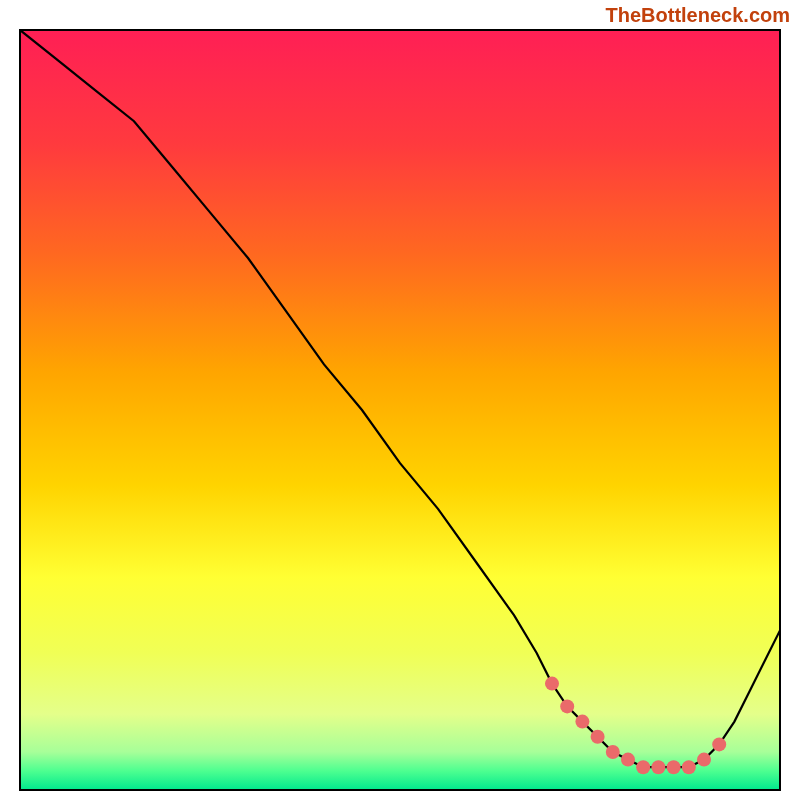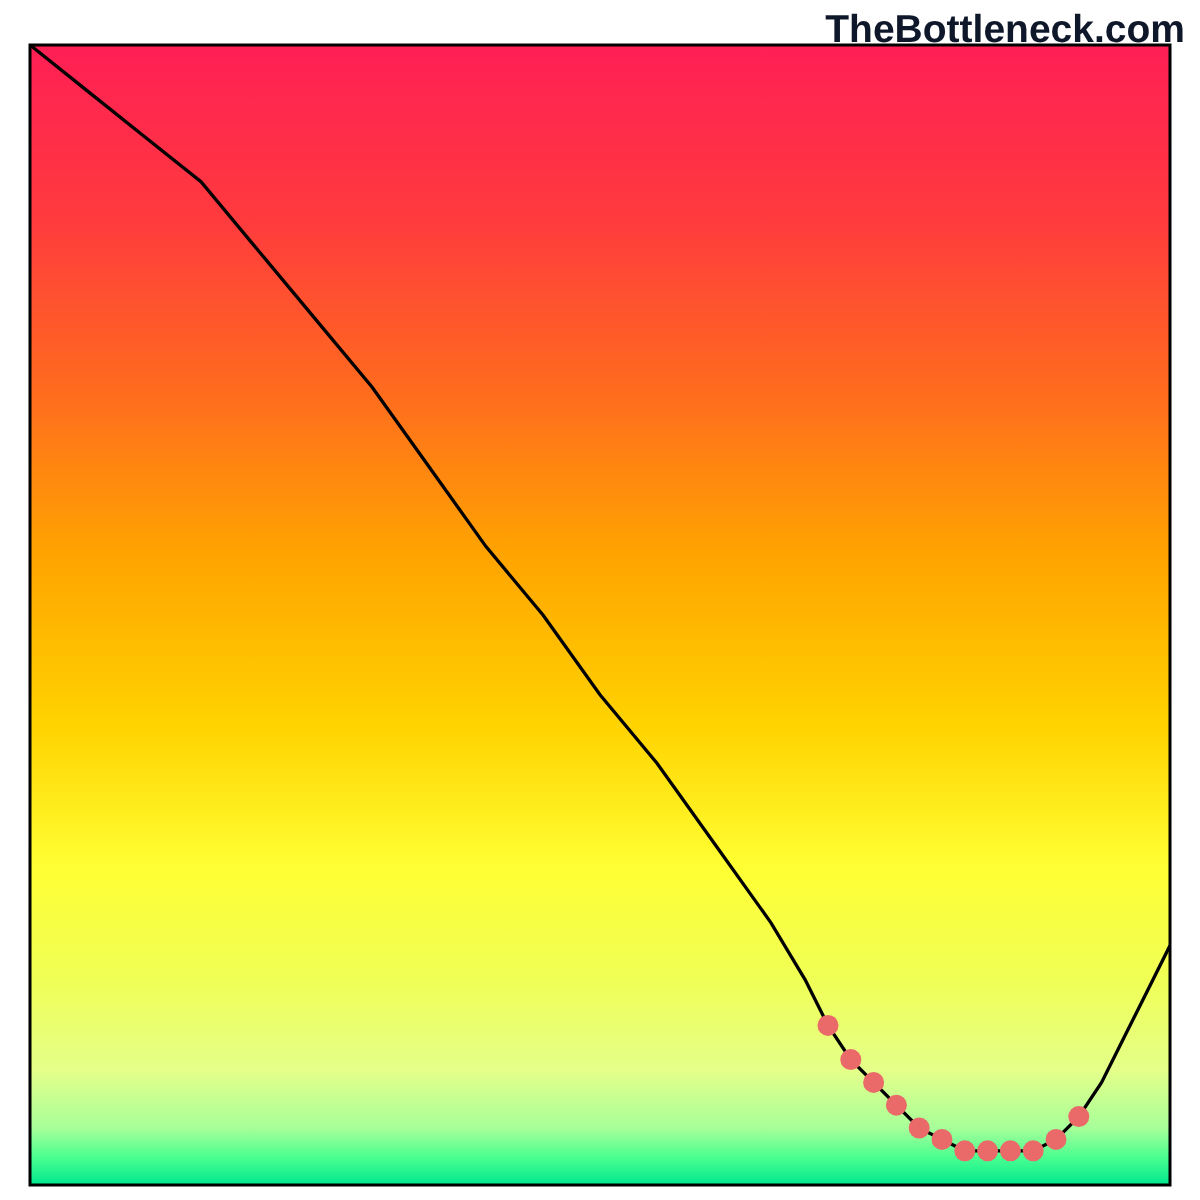--- a/index.html
+++ b/index.html
@@ -14,22 +14,22 @@
   #container {
     position: relative;
     width: 800px;
     height: 800px;
   }
   #watermark {
     position: absolute;
     top: 4px;
     right: 10px;
     font-weight: bold;
-    font-size: 26px;
-    color: #0f172a;
+    font-size: 20px;
+    color: #c2410c;
     user-select: none;
     z-index: 10;
   }
   svg {
     display: block;
   }
   .gradient-rect {
     
   }
   .curve {

